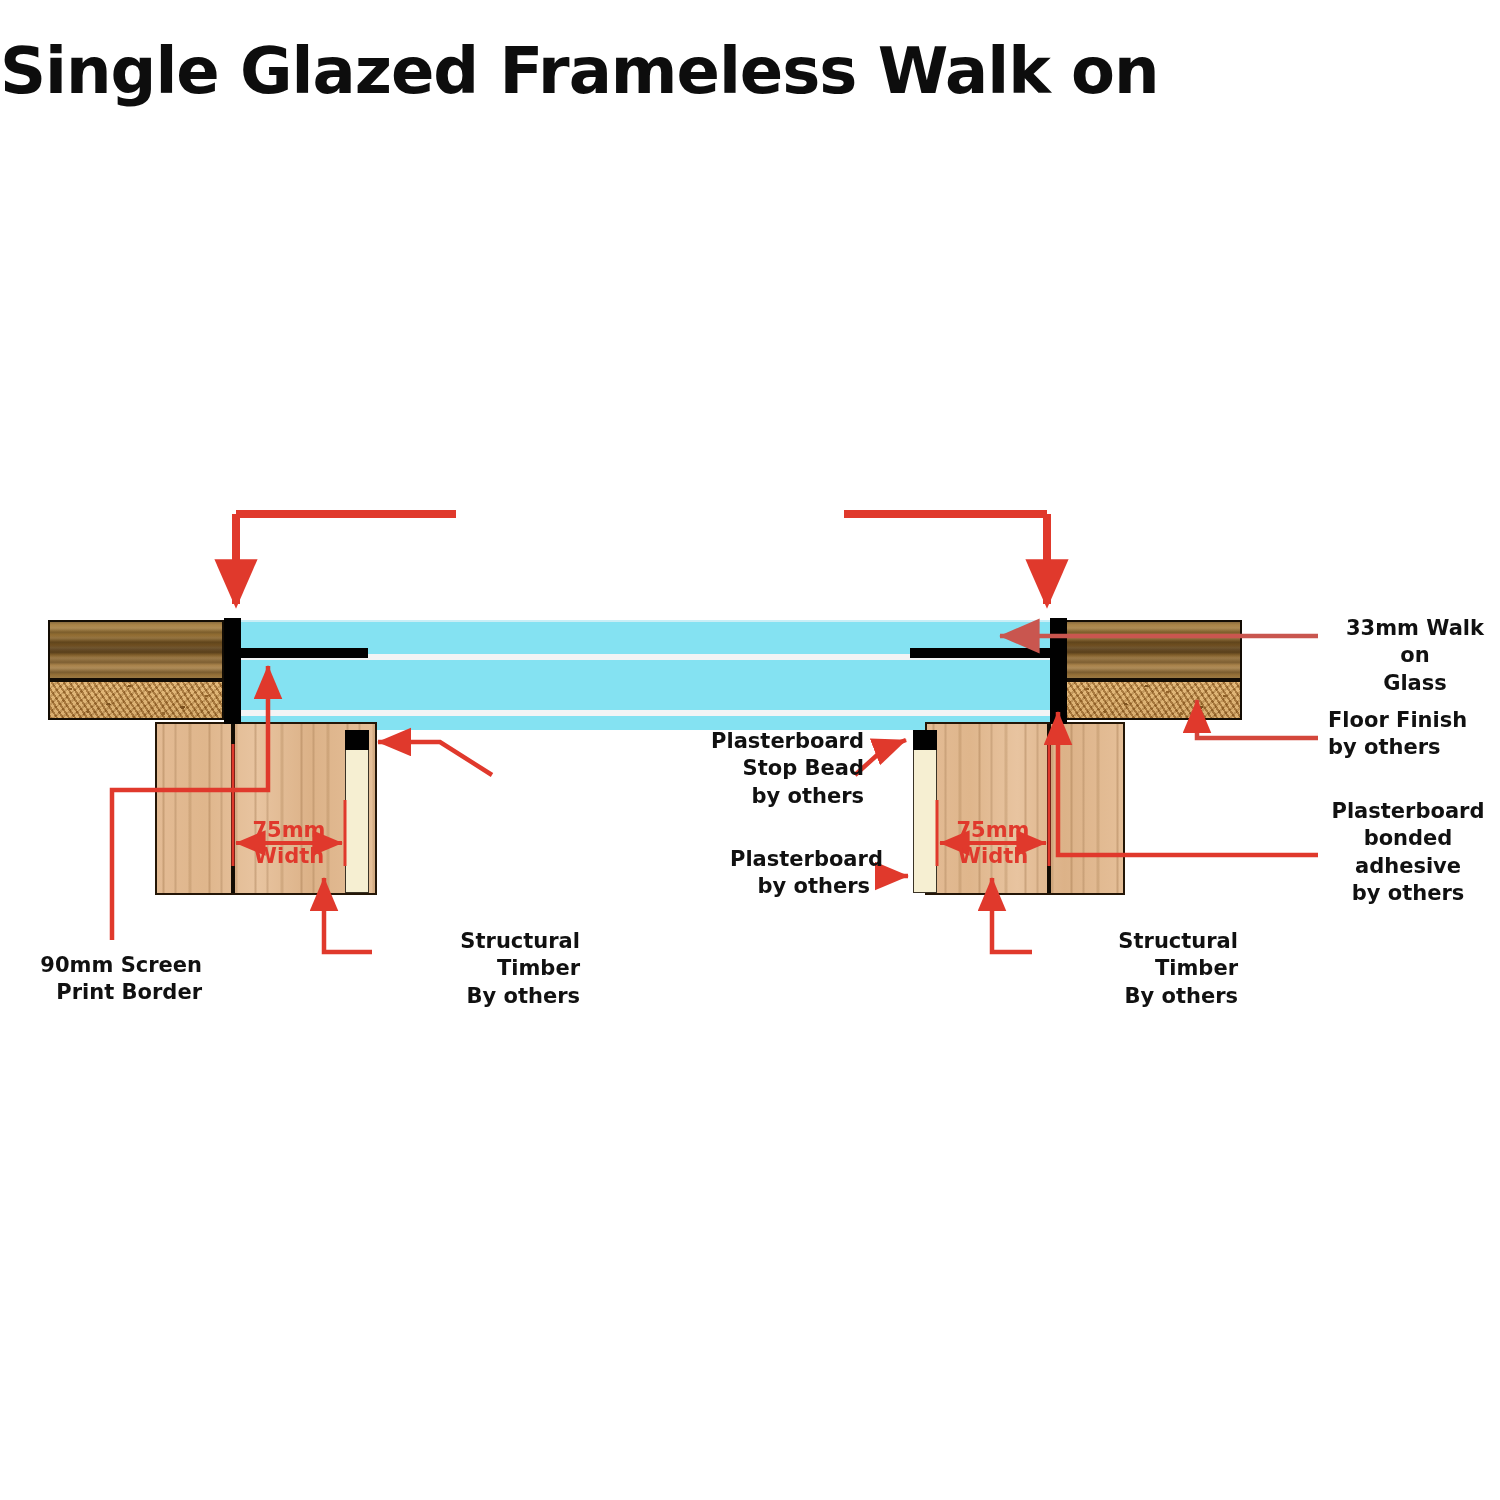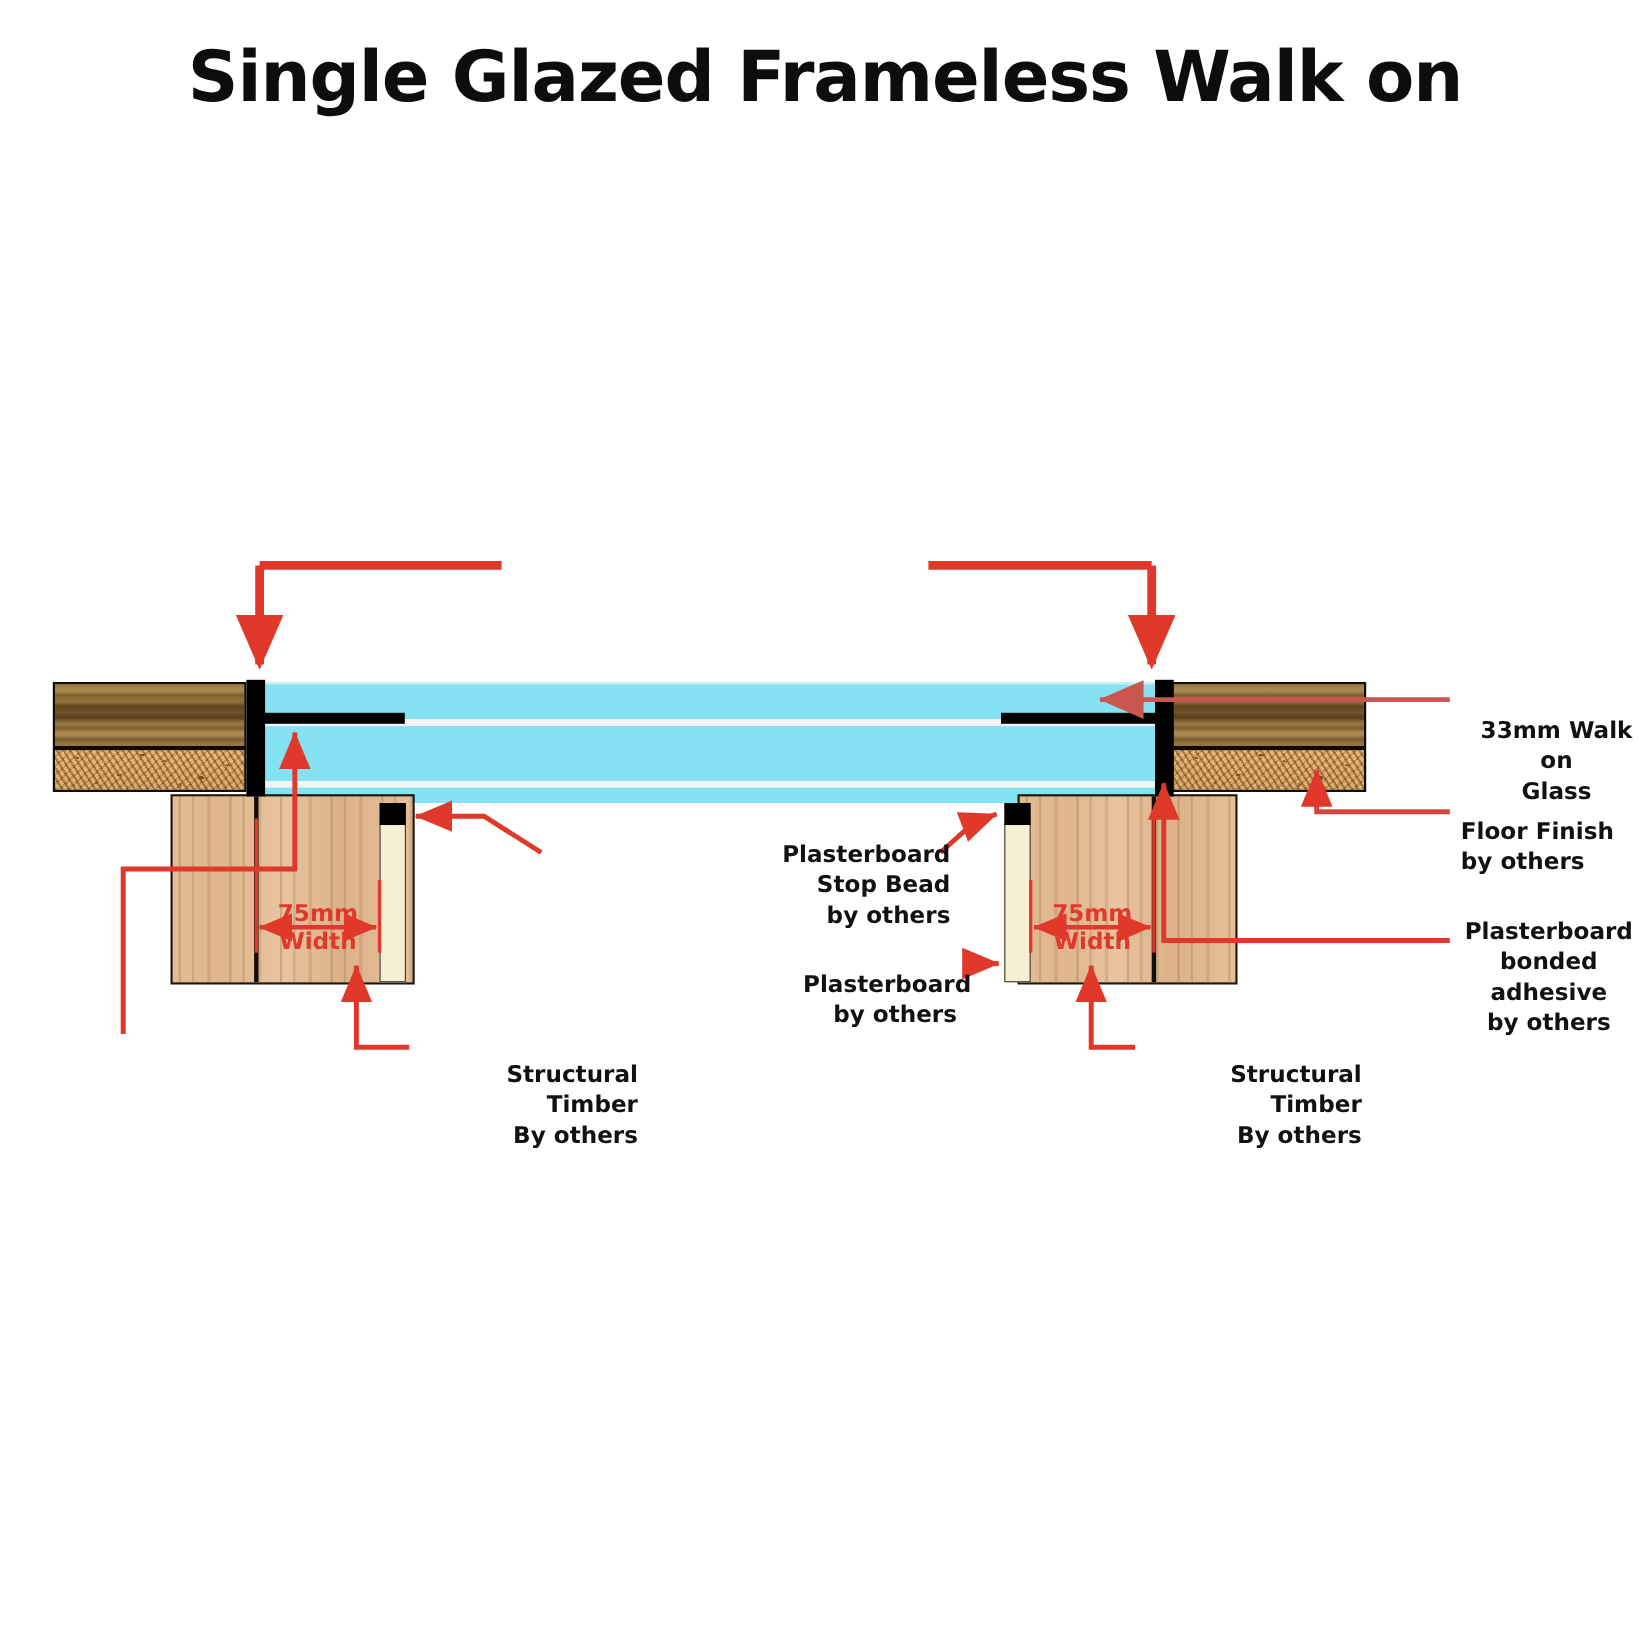--- a/index.html
+++ b/index.html
@@ -9,21 +9,21 @@
     background:#ffffff;
     font-family:"Liberation Sans", sans-serif;
     overflow:hidden;
     position:relative;
   }
   #stage{position:absolute;left:0;top:0;width:1500px;height:1500px;}
 
   
   #title{
     position:absolute;left:0;top:34px;width:1500px;
-    text-align:center;
+    text-align:left;
     font-size:64px;
     font-weight:900;
     letter-spacing:-1px;
     color:#0d0d0d;
     font-family:"DejaVu Sans", sans-serif;
     white-space:nowrap;
   }
 
   
   .blk{position:absolute;}
@@ -87,21 +87,20 @@
 
   
   .lbl{
     position:absolute;
     font-family:"DejaVu Sans", sans-serif;
     font-weight:700;
     color:#111111;
     font-size:21px;
     line-height:1.30;
     white-space:pre-line;
-    margin-top:36px;
   }
   .lbl.c{text-align:right;}
   .lbl.l{text-align:left;}
 
   .dimlbl{
     position:absolute;
     font-family:"DejaVu Sans", sans-serif;
     font-weight:700;
     color:#e0392c;
     font-size:21px;
@@ -244,20 +243,22 @@
 by others</div>
 
 
   <div class="lbl c" style="left:700px;top:728px;width:164px;">Plasterboard
 Stop Bead
 by others</div>
 
   <div class="lbl c" style="left:730px;top:846px;width:140px;">Plasterboard
 by others</div>
 
+  <div class="lbl c" style="left:22px;top:952px;width:180px;">90mm Screen
+Print Border</div>
 
   <div class="lbl c" style="left:380px;top:928px;width:200px;">Structural Timber
 By others</div>
 
   <div class="lbl c" style="left:1038px;top:928px;width:200px;">Structural Timber
 By others</div>
 
   <div class="dimlbl" style="left:232px;top:818px;width:114px;">75mm
 Width</div>
 

